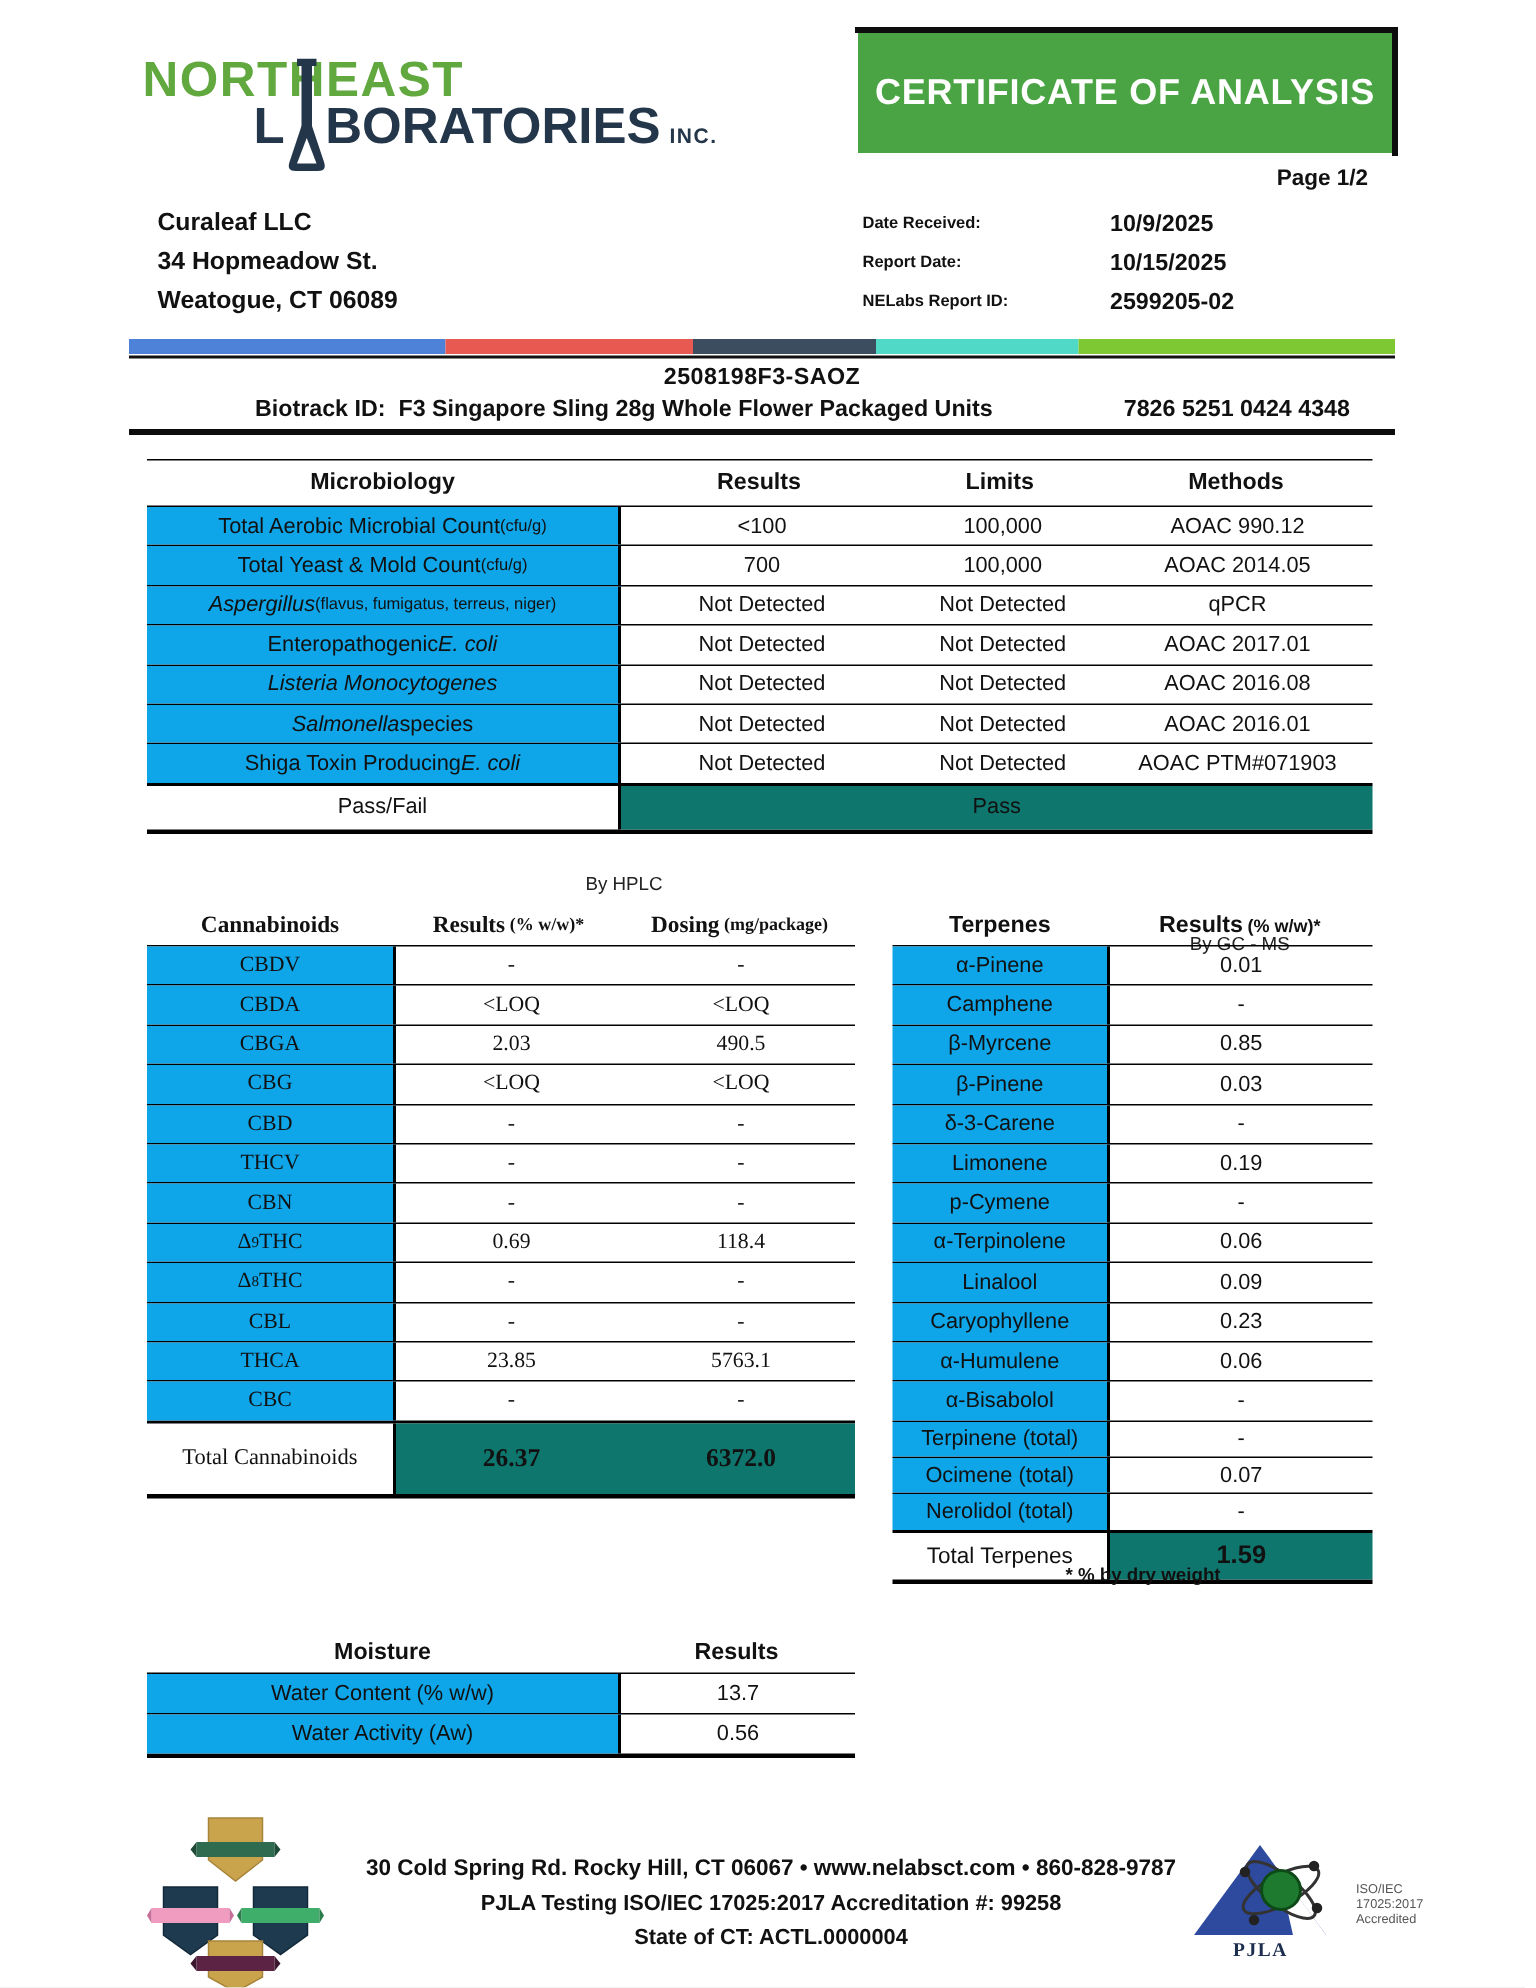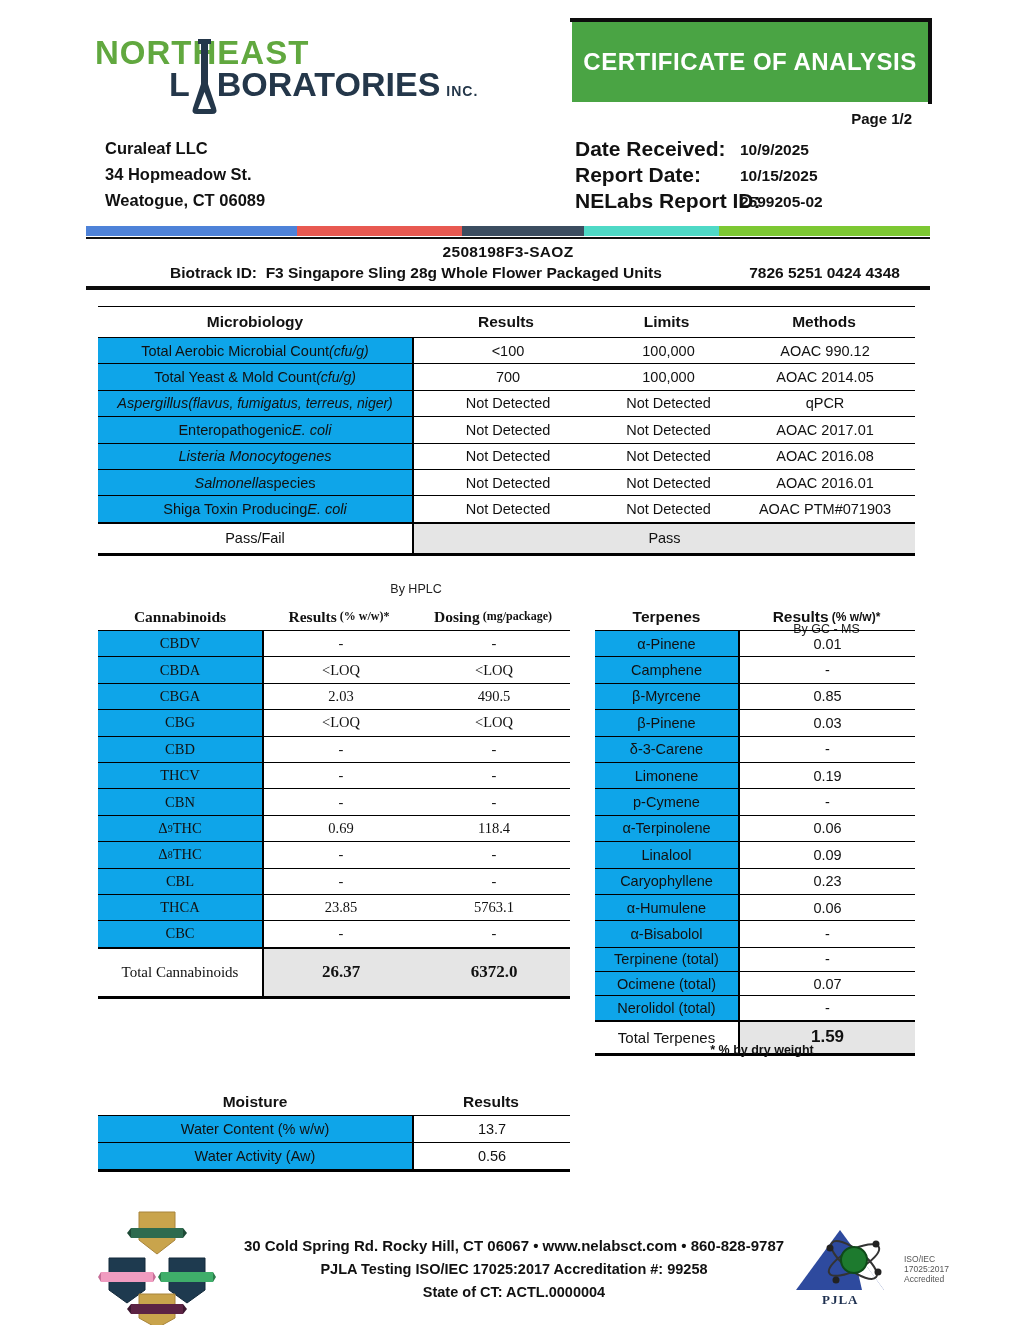--- a/index.html
+++ b/index.html
@@ -15,36 +15,36 @@
   .logo-inc{font-size:14px;font-weight:700;color:#24374a;margin-left:6px;letter-spacing:1px;}
   .flask{position:absolute;left:96px;top:3px;}
 
   .banner-topline{left:570px;top:18px;width:362px;height:4px;background:#0d0d0d;}
   .banner{left:572px;top:22px;width:356px;height:80px;background:#4aa444;display:flex;align-items:center;justify-content:center;}
   .banner span{color:#fff;font-size:24px;font-weight:700;letter-spacing:0.5px;}
   .banner-sideline{left:928px;top:18px;width:4px;height:86px;background:#0d0d0d;}
   .page-label{right:112px;top:110px;font-size:15px;font-weight:700;}
 
   .client{left:105px;top:135px;font-size:16.5px;font-weight:600;line-height:26px;}
-  .rinfo-lab{left:575px;top:136px;font-size:21px;font-weight:600;line-height:26px;}
+  .rinfo-lab{left:575px;top:136px;font-size:11px;font-weight:600;line-height:26px;}
   .rinfo-val{left:740px;top:137px;font-size:15.5px;font-weight:600;line-height:26px;}
 
   
   .stripe{left:86px;top:226px;width:844px;height:10px;display:flex;}
   .stripe div{height:100%;}
   .stripe-line{left:86px;top:237px;width:844px;height:2px;background:#111;}
   .sample-id{left:86px;top:243px;width:844px;text-align:center;font-size:15.5px;font-weight:700;letter-spacing:0.3px;}
   .biotrack-l{left:170px;top:264px;font-size:15.5px;font-weight:600;}
   .biotrack-n{right:124px;top:264px;font-size:15.5px;font-weight:600;}
   .thick-line{left:86px;top:286px;width:844px;height:3.5px;background:#0d0d0d;}
 
   
   .blue{background:#0ea5e9;}
-  .greencell{background:#e5e5e5;}
-  .sm{font-size:14px;font-weight:inherit;font-style:italic;}
+  .greencell{background:#0f766e;}
+  .sm{font-size:11px;font-weight:inherit;}
   .ital{font-style:italic;}
   sup{font-size:10px;}
   sub{font-size:9px;}
 
   
   .micro{left:98px;top:306px;width:817px;border-bottom:3px solid #000;font-size:14.5px;}
   .mrow{display:flex;align-items:stretch;border-top:1.5px solid #000;height:25.4px;}
   .mrow.hdr{height:30px;border-top:1.5px solid #000;font-weight:700;font-size:15.5px;}
   .mrow.pf{height:29px;border-top:2.5px solid #000;}
   .mc{display:flex;align-items:center;justify-content:center;text-align:center;}

